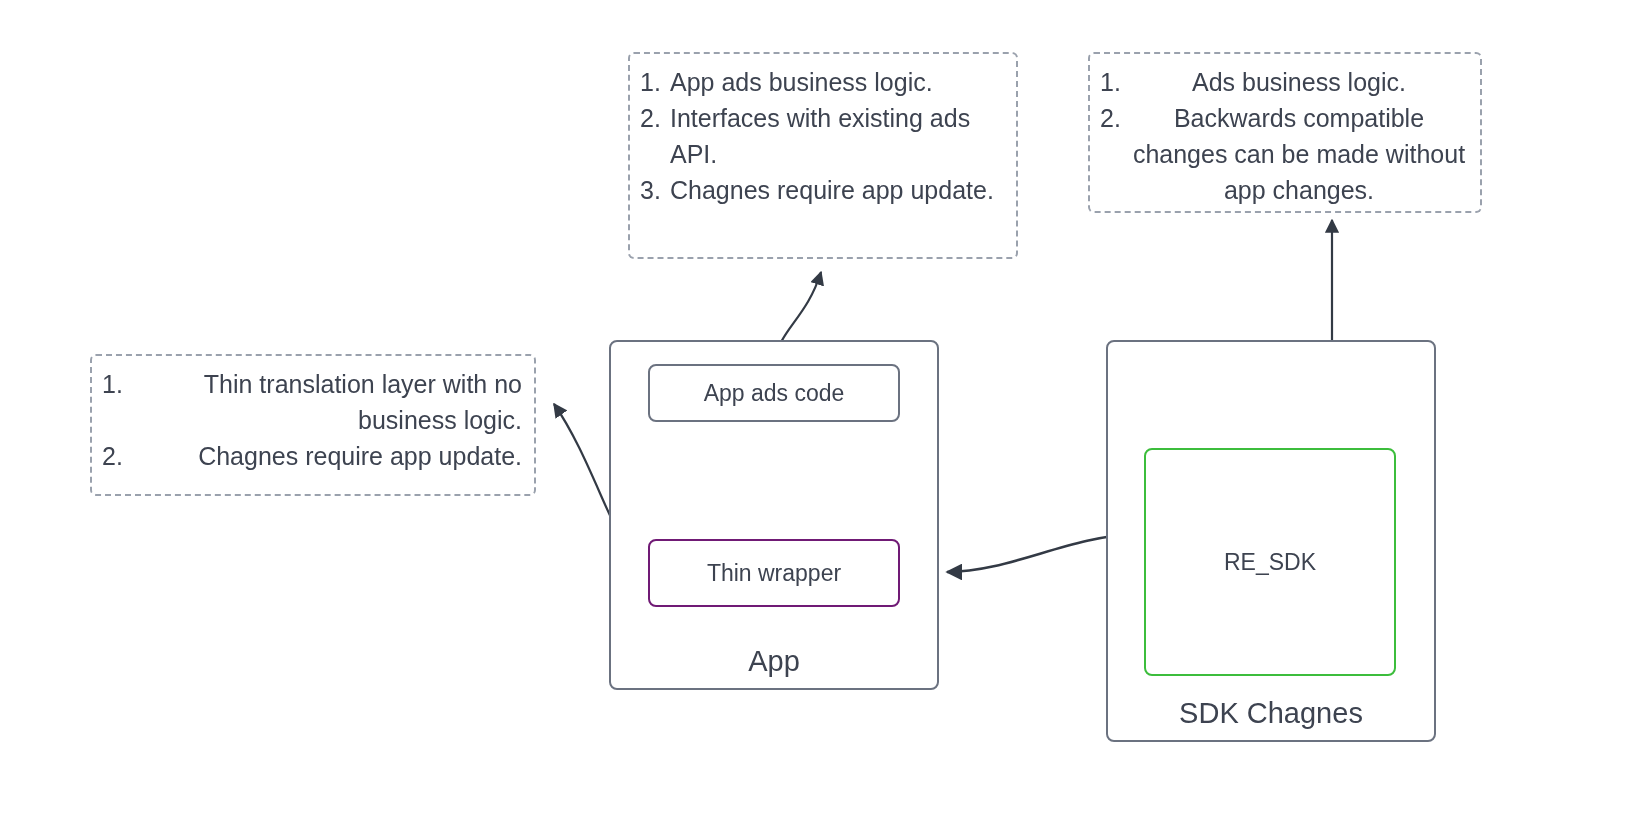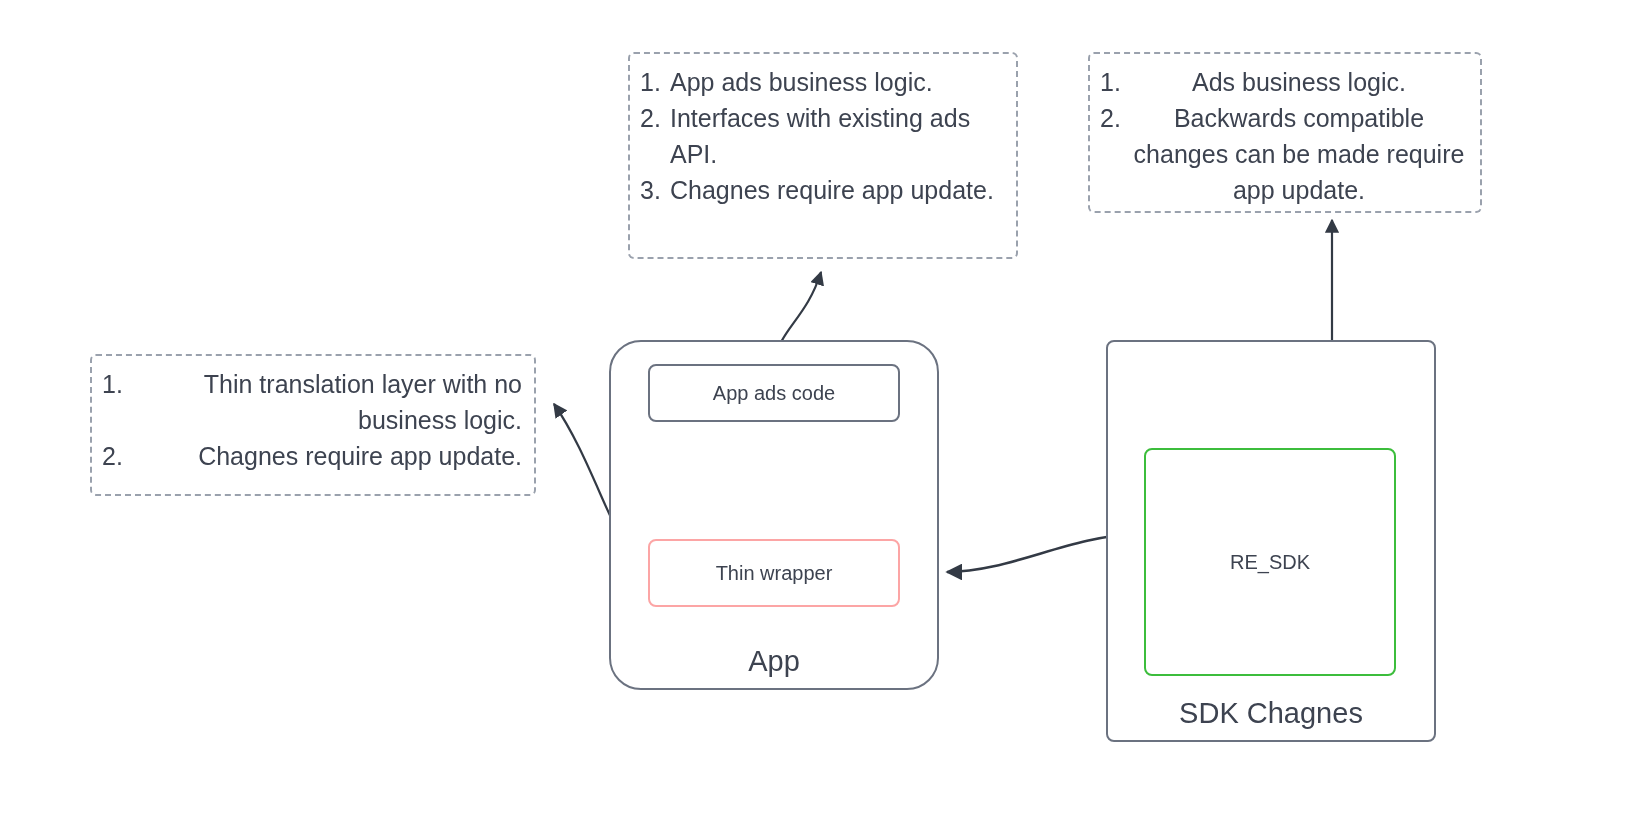--- a/index.html
+++ b/index.html
@@ -75,26 +75,26 @@
 
   
   .node {
     position: absolute;
     box-sizing: border-box;
     display: flex;
     align-items: center;
     justify-content: center;
     border-radius: 8px;
     background: #ffffff;
-    font-size: 20px;
+    font-size: 23px;
     color: #3d4350;
     text-align: center;
   }
   .node.grey   { border: 2px solid #6b7280; }
-  .node.violet { border: 2px solid #fca5a5; }
+  .node.violet { border: 2px solid #701a75; }
   .node.green  { border: 2px solid #3cbd3c; }
 
   
   #connectors {
     position: absolute;
     left: 0;
     top: 0;
     width: 1629px;
     height: 831px;
     pointer-events: none;
@@ -130,32 +130,32 @@
     <ol>
       <li>App ads business logic.</li>
       <li>Interfaces with existing ads API.</li>
       <li>Chagnes require app update.</li>
     </ol>
   </div>
 
   <div class="note" style="left:1088px; top:52px; width:394px; height:161px;text-align:center;">
     <ol>
       <li>Ads business logic.</li>
-      <li>Backwards compatible changes can be made require app update.</li>
+      <li>Backwards compatible changes can be made without app changes.</li>
     </ol>
   </div>
 
   <div class="note" style="left:90px; top:354px; width:446px; height:142px;text-align:right;">
     <ol>
       <li>Thin translation layer with no business logic.</li>
       <li>Chagnes require app update.</li>
     </ol>
   </div>
 
-  <div class="container-box" style="left:609px; top:340px; width:330px; height:350px;border-radius:32px;">
+  <div class="container-box" style="left:609px; top:340px; width:330px; height:350px;">
     <div class="container-label">App</div>
   </div>
 
   <div class="container-box" style="left:1106px; top:340px; width:330px; height:402px;">
     <div class="container-label">SDK Chagnes</div>
   </div>
 
   <div class="node grey" style="left:648px; top:364px; width:252px; height:58px;">
     <span>App ads code</span>
   </div>

